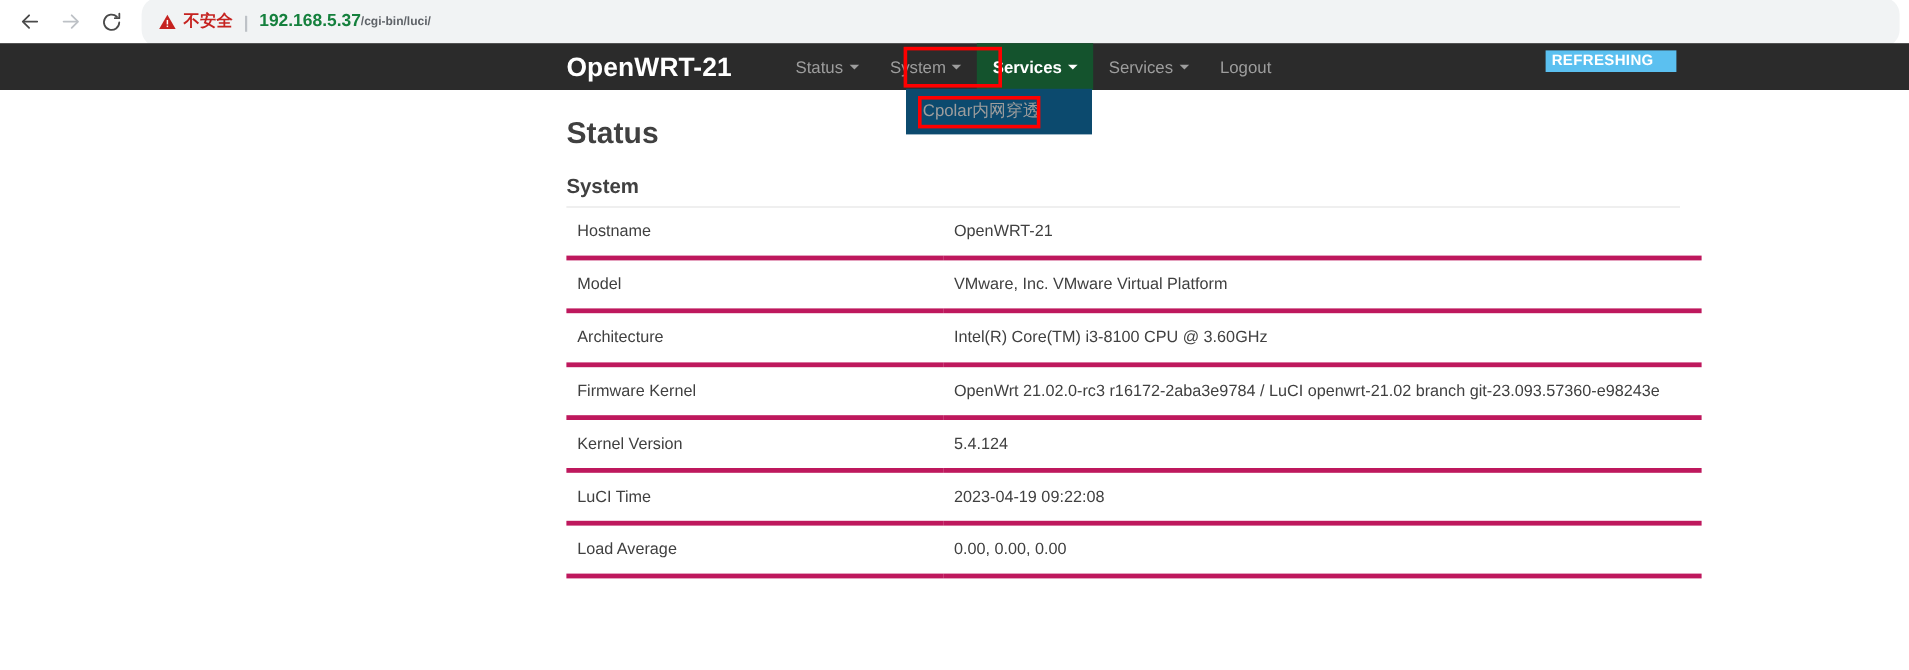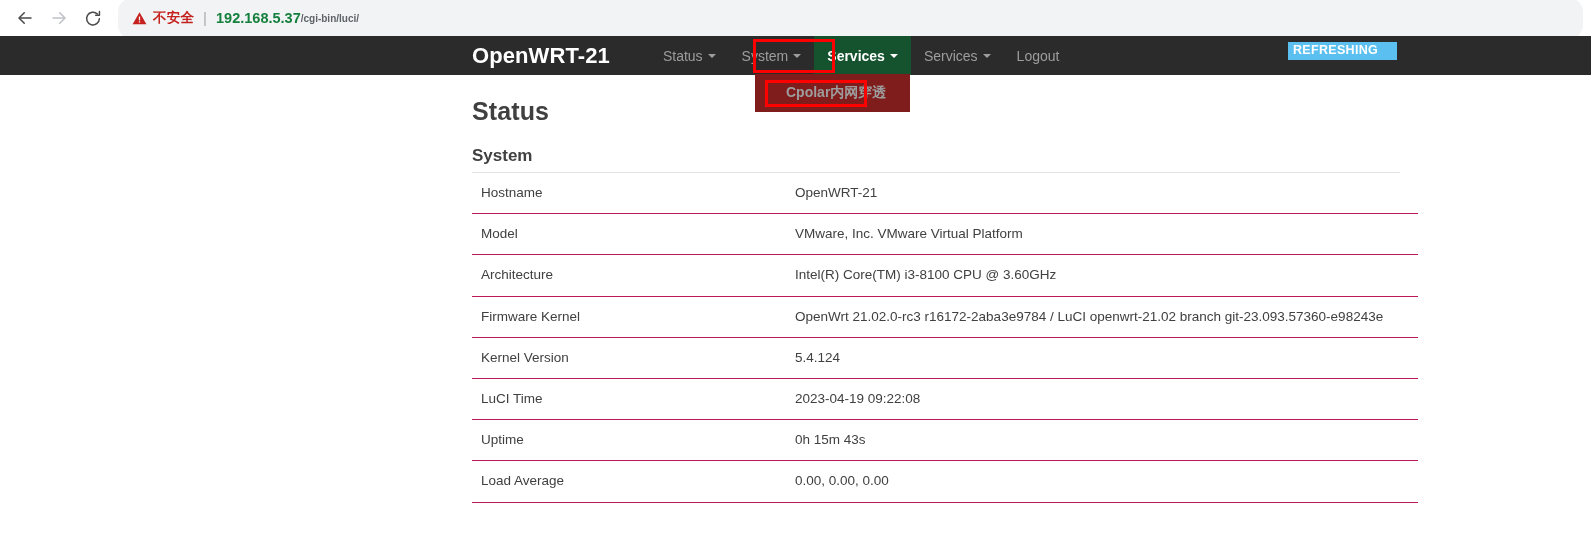--- a/index.html
+++ b/index.html
@@ -128,25 +128,24 @@
     box-sizing: border-box;
     z-index: 60;
   }
   #anno-services { left: 753px; top: 39px; width: 82px; height: 34px; }
   #anno-cpolar   { left: 765px; top: 80px; width: 102px; height: 27px; }
 
   .dropdown {
     position: absolute;
     left: 755px; top: 74px;
     width: 155px;
-    background: #7f1d1d;
-    padding: 6px 17px;
+    background: #0c4a6e;
+    padding: 6px 0;
     box-sizing: border-box;
     z-index: 40;
-    font-weight: bold;
   }
   .dropdown-item {
     color: #9d9d9d;
     font-size: 14px;
     padding: 4px 14px;
     white-space: nowrap;
     cursor: pointer;
   }
 
   .refresh-badge {
@@ -192,21 +191,21 @@
 
   table.info {
     border-collapse: collapse;
     width: 928px;
     table-layout: fixed;
   }
   table.info td {
     padding: 12px 0 12px 9px;
     font-size: 13.5px;
     color: #404040;
-    border-bottom: 1px solid #be185d;
+    border-bottom: 4px solid #be185d;
     vertical-align: middle;
     line-height: 1.2;
   }
   table.info td.label { width: 305px; }
   table.info td.value { width: 623px; }
 
   .spacer-lg { height: 30px; }
 </style>
 </head>
 <body>
@@ -313,24 +312,20 @@
       </tr>
       <tr>
         <td class="label">Kernel Version</td>
         <td class="value">5.4.124</td>
       </tr>
       <tr>
         <td class="label">LuCI Time</td>
         <td class="value">2023-04-19 09:22:08</td>
       </tr>
       <tr>
-        <td class="label">Uptime</td>
-        <td class="value">0h 15m 43s</td>
-      </tr>
-      <tr>
         <td class="label">Load Average</td>
         <td class="value">0.00, 0.00, 0.00</td>
       </tr>
     </tbody>
   </table>
 
   <div class="spacer-lg"></div>
 
 
 </div>

